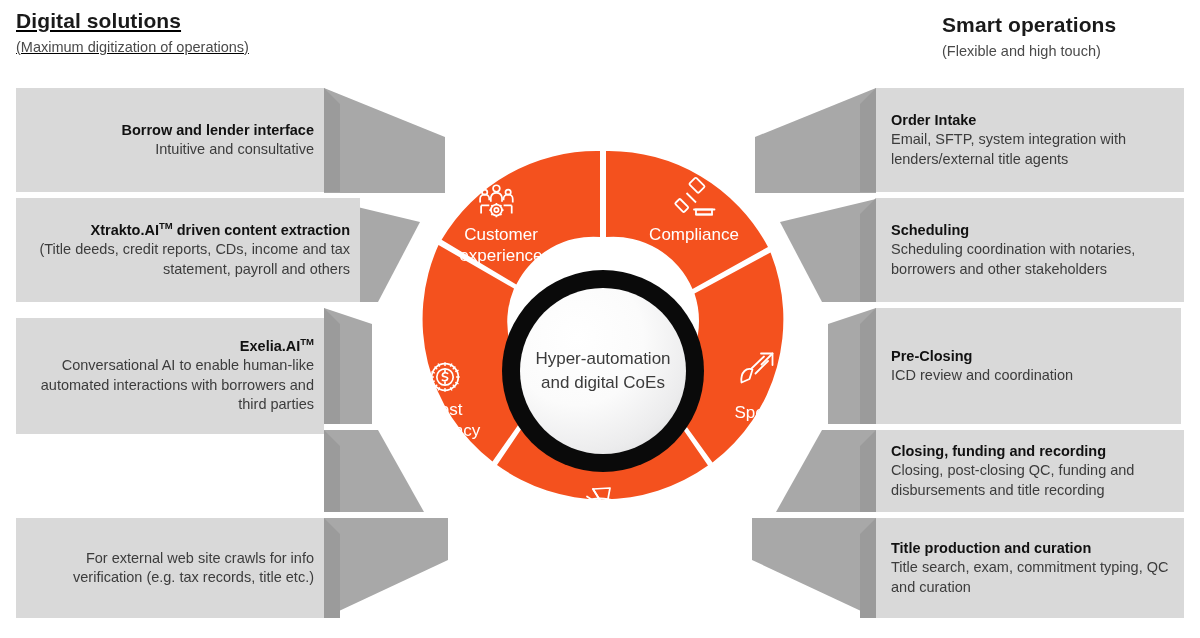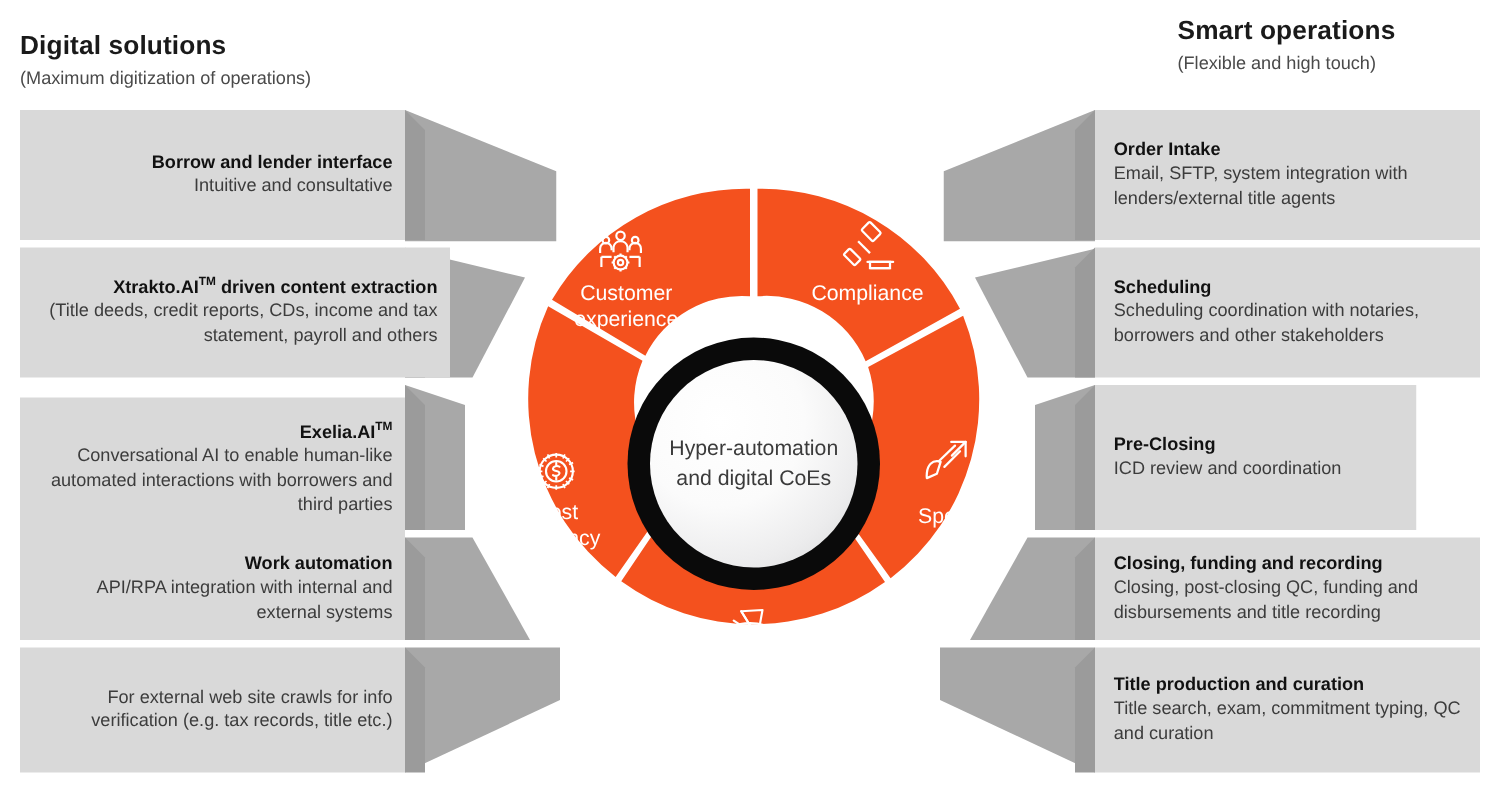--- a/index.html
+++ b/index.html
@@ -5,21 +5,21 @@
   html,body{margin:0;padding:0;background:#ffffff;}
   body{width:1200px;height:638px;position:relative;overflow:hidden;
        font-family:"Liberation Sans","DejaVu Sans",sans-serif;
        -webkit-font-smoothing:antialiased;}
   .stage{position:absolute;inset:0;width:1200px;height:638px;}
 
   
   .hd{position:absolute;}
   .hd .t{font-size:21px;font-weight:bold;color:#1a1a1a;letter-spacing:.1px;line-height:26px;}
   .hd .s{font-size:14.5px;color:#4a4a4a;line-height:20px;margin-top:3px;}
-  #hd-left{left:16px;top:24px;}
+  #hd-left{left:16px;top:8px;text-decoration:underline;}
   #hd-right{left:930px;top:12px;margin-left:12px;}
 
   
   svg.layer{position:absolute;left:0;top:0;width:1200px;height:638px;}
 
   
   .box{position:absolute;background:#d9d9d9;box-sizing:border-box;
        display:flex;flex-direction:column;justify-content:center;}
   .box .ttl{font-size:14.5px;font-weight:bold;color:#111;line-height:19px;}
   .box .dsc{font-size:14.5px;color:#3c3c3c;line-height:19.5px;}
@@ -195,37 +195,33 @@
     <div class="dsc">Intuitive and consultative</div>
   </div>
   <div class="box l" style="left:16px;top:198px;width:344px;height:104px;">
     <div class="ttl">Xtrakto.AI<sup>TM</sup> driven content extraction</div>
     <div class="dsc">(Title deeds, credit reports, CDs, income and tax statement, payroll and others</div>
   </div>
   <div class="box l" style="left:16px;top:308px;width:308px;height:116px;margin-top:10px;">
     <div class="ttl">Exelia.AI<sup>TM</sup></div>
     <div class="dsc">Conversational AI to enable human-like automated interactions with borrowers and third parties</div>
   </div>
-  <div class="box l" style="left:16px;top:430px;width:308px;height:82px;">
-    <div class="ttl">Work automation</div>
-    <div class="dsc">API/RPA integration with internal and external systems</div>
-  </div>
   <div class="box l" style="left:16px;top:518px;width:308px;height:100px;">
     <div class="dsc">For external web site crawls for info verification (e.g. tax records, title etc.)</div>
   </div>
 
   <div class="box r" style="left:876px;top:88px;width:308px;height:104px;">
     <div class="ttl">Order Intake</div>
     <div class="dsc">Email, SFTP, system integration with lenders/external title agents</div>
   </div>
   <div class="box r" style="left:876px;top:198px;width:308px;height:104px;">
     <div class="ttl">Scheduling</div>
     <div class="dsc">Scheduling coordination with notaries, borrowers and other stakeholders</div>
   </div>
-  <div class="box r" style="left:876px;top:308px;width:257px;height:116px;">
+  <div class="box r" style="left:876px;top:308px;width:305px;height:116px;">
     <div class="ttl">Pre-Closing</div>
     <div class="dsc">ICD review and coordination</div>
   </div>
   <div class="box r" style="left:876px;top:430px;width:308px;height:82px;">
     <div class="ttl">Closing, funding and recording</div>
     <div class="dsc">Closing, post-closing QC, funding and disbursements and title recording</div>
   </div>
   <div class="box r" style="left:876px;top:518px;width:308px;height:100px;">
     <div class="ttl">Title production and curation</div>
     <div class="dsc">Title search, exam, commitment typing, QC and curation</div>

